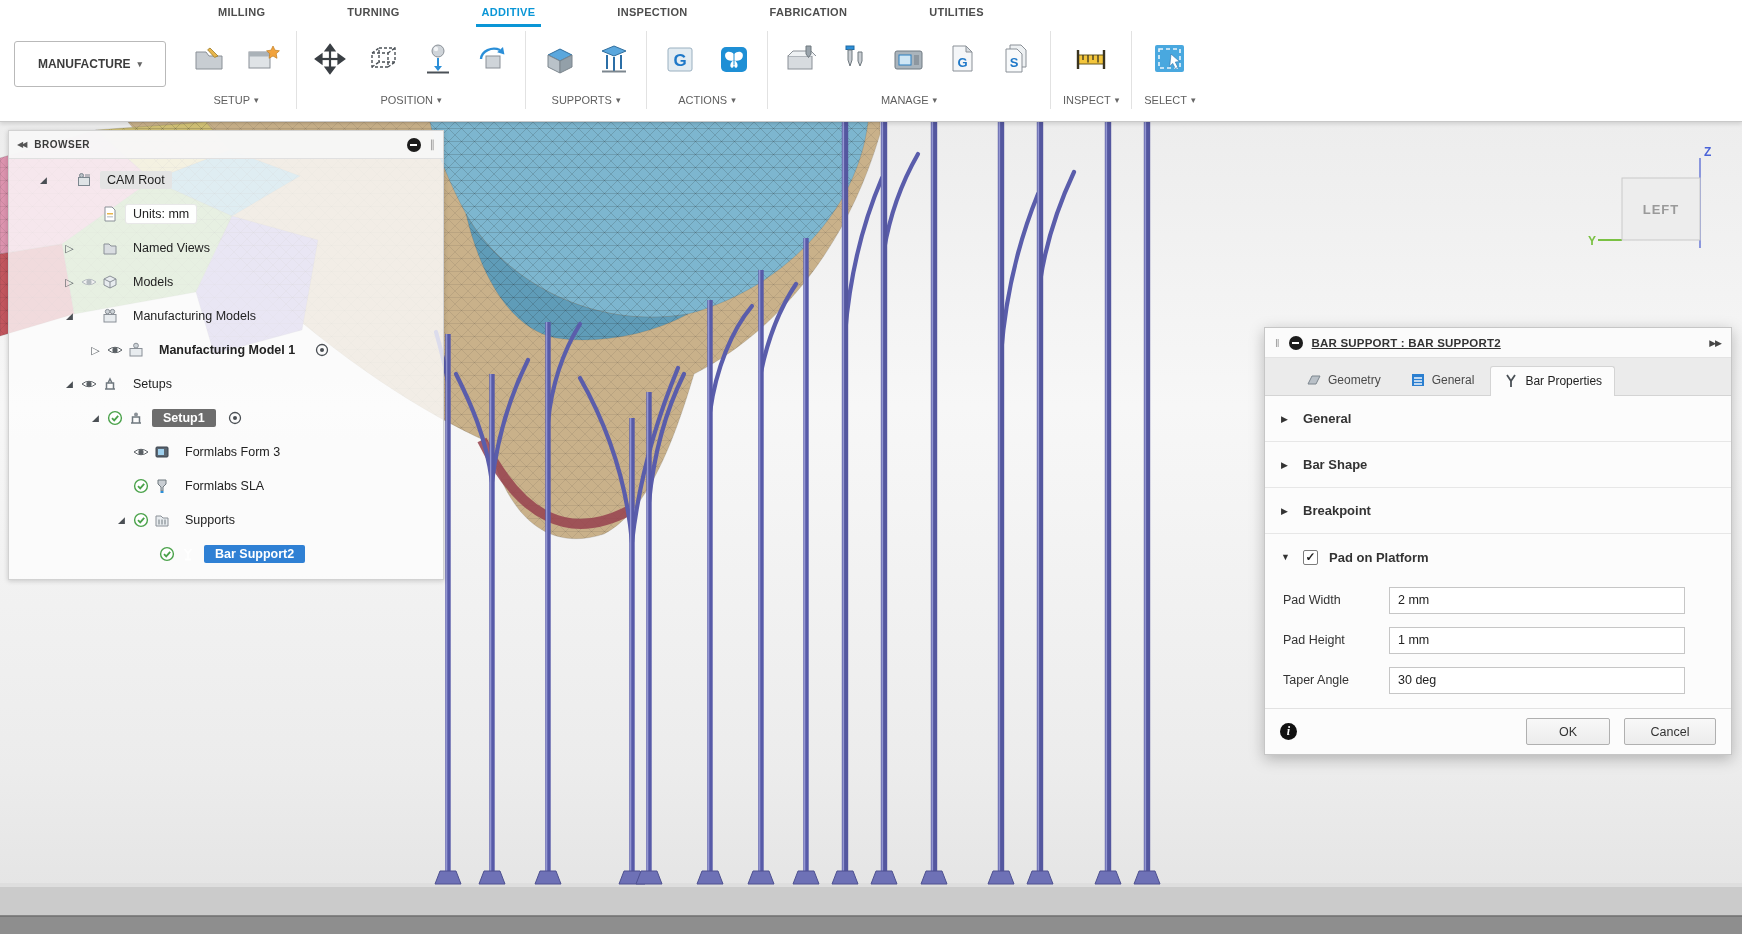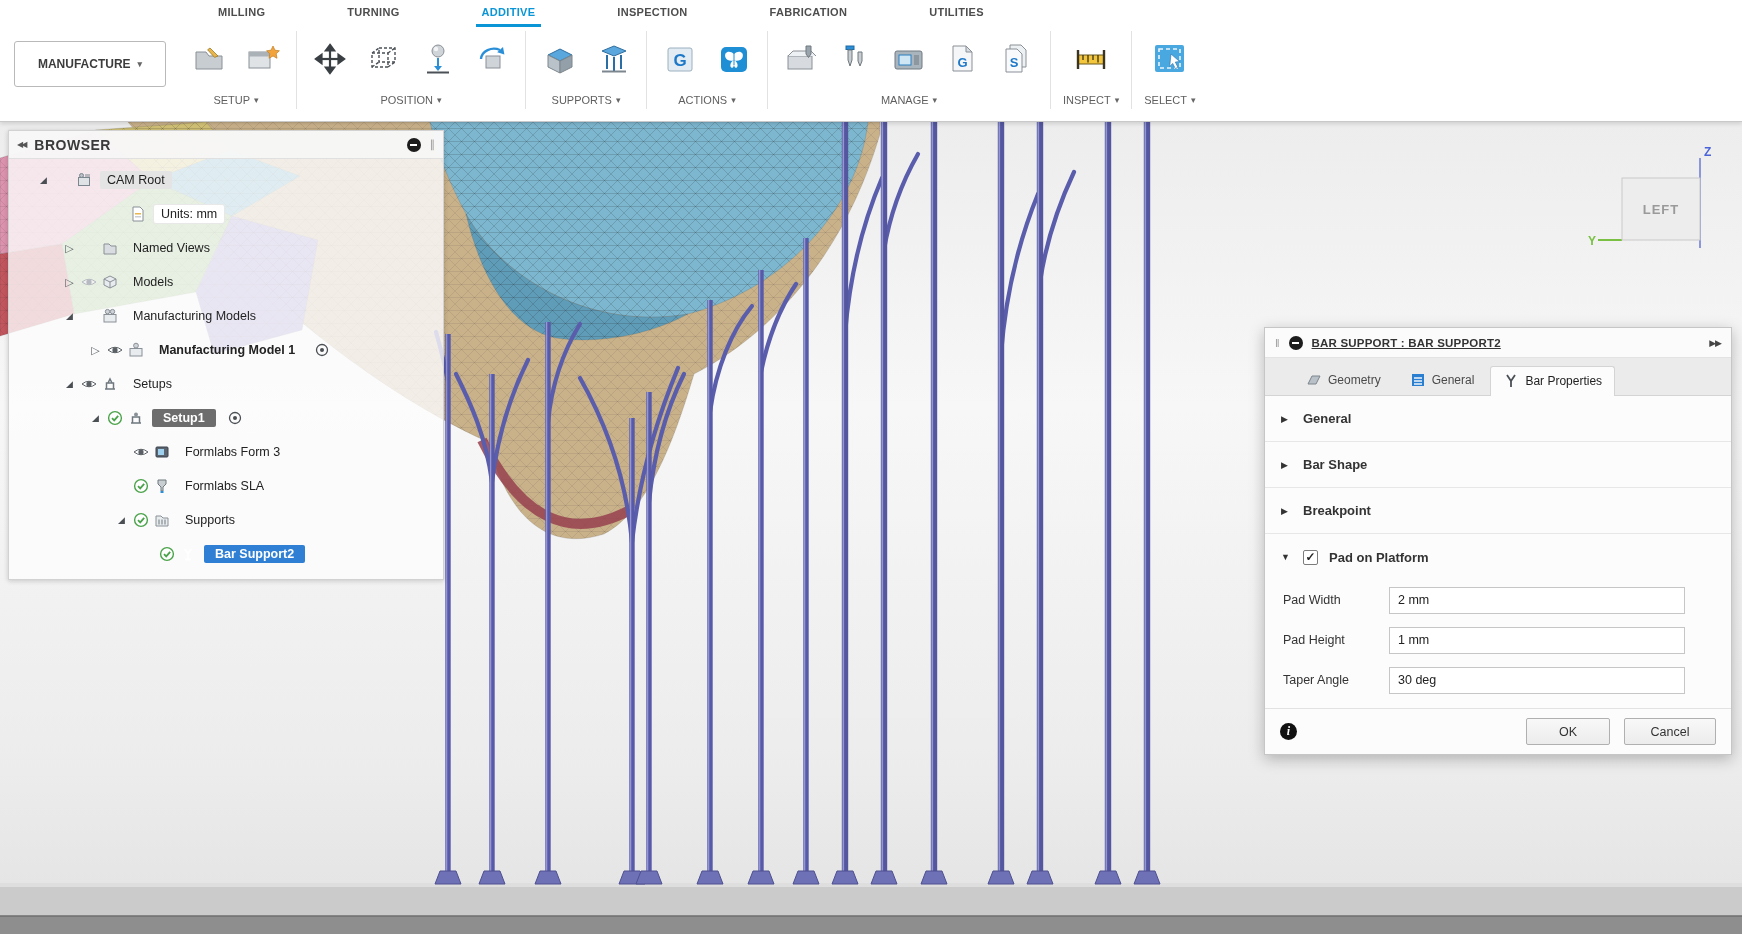--- a/index.html
+++ b/index.html
@@ -30,21 +30,21 @@
   .canvas { position:absolute; left:0; top:122px; width:1742px; height:812px;
             background:linear-gradient(#ededed, #f7f7f7 35%, #ececec 80%, #e2e2e2); }
   .scene, .scene svg { position:absolute; left:0; top:0; width:1742px; height:812px; }
 
   
   .browser { position:absolute; left:8px; top:130px; width:436px; z-index:10;
              background:rgba(252,252,252,.80); border:1px solid #d2d2d2; box-shadow:0 1px 5px rgba(0,0,0,.18); }
   .bheader { height:28px; display:flex; align-items:center; gap:9px; padding:0 8px;
              background:rgba(246,246,246,.92); border-bottom:1px solid #e0e0e0; }
   .collapse { font-size:8px; letter-spacing:-2px; color:#555; cursor:pointer; }
-  .btitle { font-size:14px; font-weight:bold; letter-spacing:.5px; color:#3a3a3a; }
+  .btitle { font-size:10px; font-weight:bold; letter-spacing:.5px; color:#3a3a3a; }
   .minus-disc { width:14px; height:14px; border-radius:50%; background:#1c1c1c; display:flex;
                 align-items:center; justify-content:center; cursor:pointer; flex:none; }
   .minus-bar { width:7px; height:2px; background:#fff; }
   .grip { color:#999; font-size:11px; cursor:ew-resize; }
   .tree { padding:4px 0 8px; }
   .trow { height:34px; display:flex; align-items:center; cursor:pointer; }
   .chev { width:17px; flex:none; font-size:9px; color:#4a4f54; text-align:center; }
   .chev.closed { font-size:11px; color:#5a6065; }
   .vis { width:21px; flex:none; display:flex; justify-content:center; }
   .ticon { width:21px; flex:none; display:flex; justify-content:center; }
@@ -440,21 +440,21 @@
         <span class="vis"></span>
         <span class="ticon">
           <svg width="16" height="16" viewBox="0 0 16 16">
             <rect x="2.5" y="5.5" width="11" height="8" fill="#dfe3e6" stroke="#7c868e"></rect>
             <circle cx="5.5" cy="3.5" r="2" fill="#b9c0c7" stroke="#7c868e"></circle>
             <path d="M9 3 h5 M9 5 h5" stroke="#7c868e"></path>
           </svg>
         </span>
         <span class="tlabel gray-box">CAM Root</span>
       </div>
-      <div class="trow" style="padding-left: 80px; text-align: center;">
+      <div class="trow" style="padding-left: 52px; text-align: center;">
         <span class="chev"></span>
         <span class="vis"></span>
         <span class="ticon">
           <svg width="16" height="16" viewBox="0 0 16 16">
             <path d="M3 1 h7 l3 3 v11 h-10 Z" fill="#fff" stroke="#8a9097"></path>
             <rect x="5" y="7" width="6" height="1.5" fill="#e8b64c"></rect>
             <rect x="5" y="10" width="6" height="1.5" fill="#c9ced3"></rect>
           </svg>
         </span>
         <span class="tlabel white-box">Units: mm</span>

